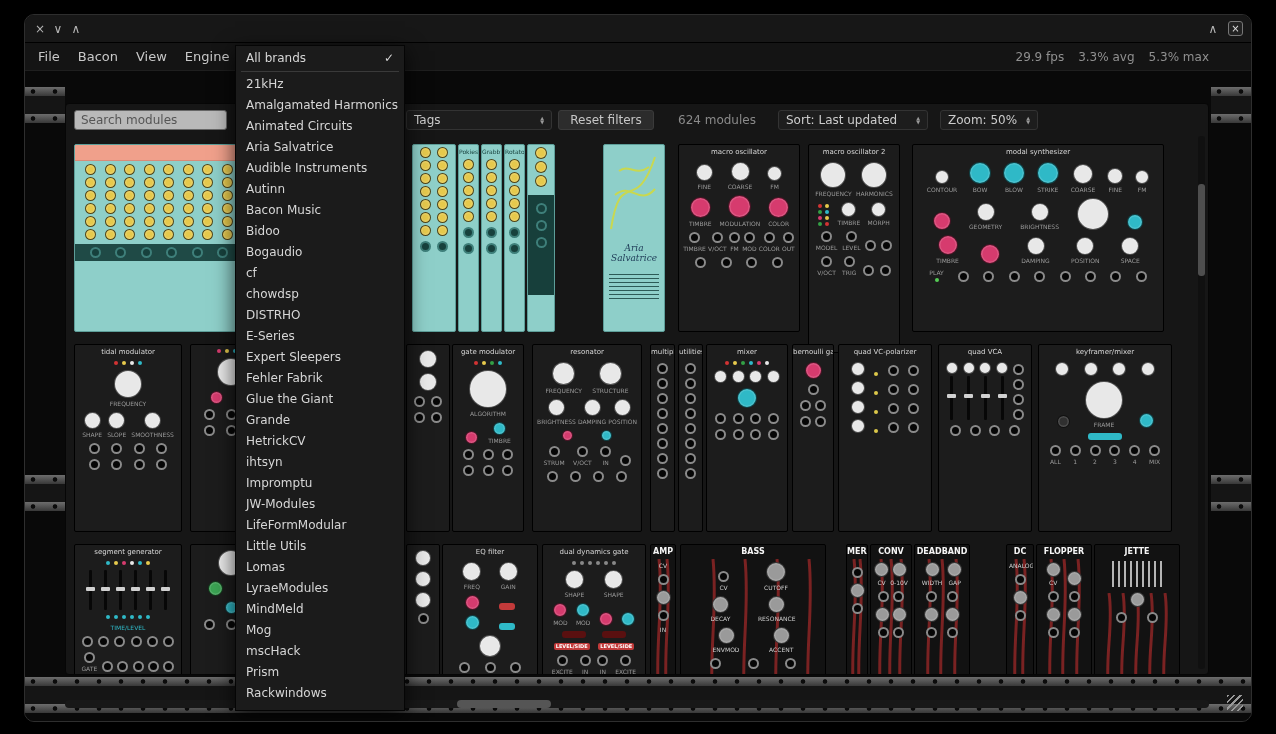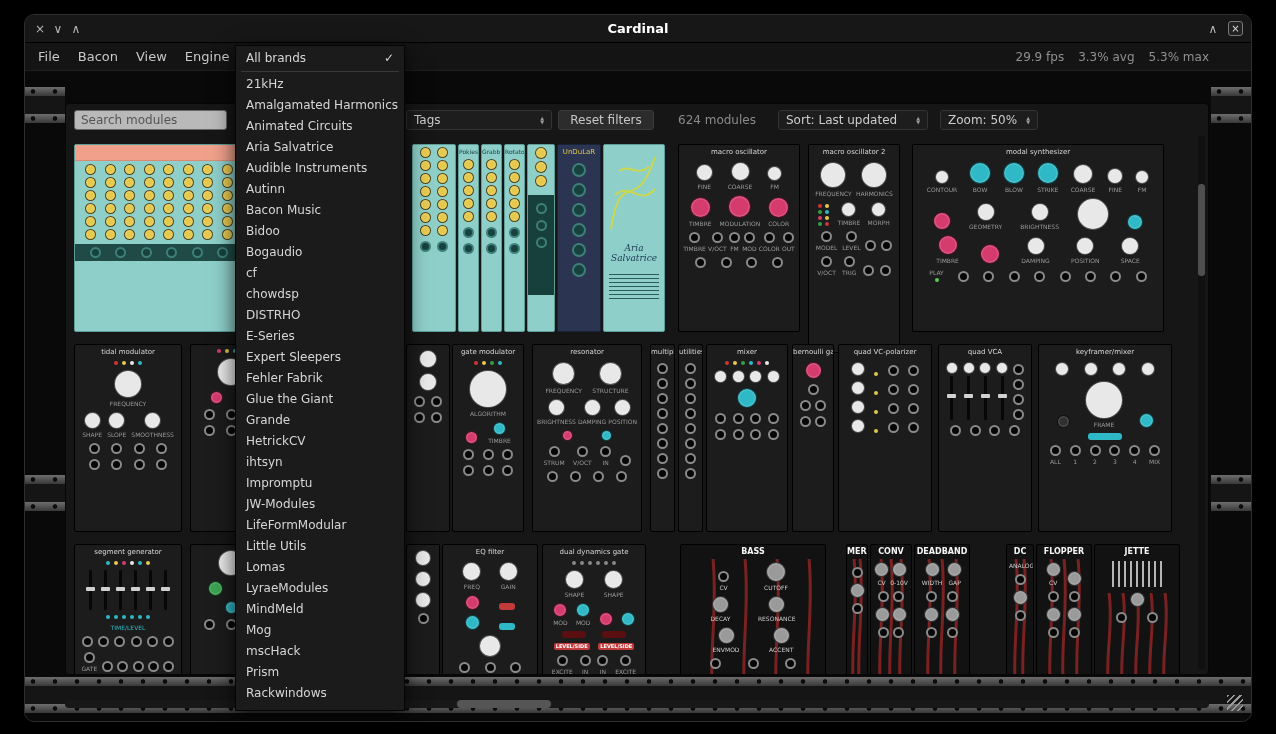--- a/index.html
+++ b/index.html
@@ -75,21 +75,20 @@
 </head>
 <body>
 
 <div class="window">
   <div class="titlebar">
     <div class="tb-left">
       <span class="tb-btn">×</span>
       <span class="tb-btn">∨</span>
       <span class="tb-btn">∧</span>
     </div>
-    <div class="tb-title">Cardinal</div>
     <div class="tb-right">
       <span class="tb-btn">∧</span>
       <span class="tb-box">×</span>
     </div>
   </div>
   <div class="menubar">
     <span id="menubar-items" style="display:flex">
         <span class="mb-item">File</span>
         <span class="mb-item">Bacon</span>
         <span class="mb-item">View</span>
@@ -370,53 +369,20 @@
                 <b class="port "></b>
               </span>
               <span class="kw">
                 <b class="port "></b>
               </span>
               <span class="kw">
                 <b class="port "></b>
               </span>
             </div>
           </div>
-          <div class="mod s-aria-navy ariamod" style="left: 491px; top: 40px; width: 44px; height: 188px;">
-            <div class="mtitle">UnDuLaR</div>
-            <div class="krow tight2">
-              <span class="kw">
-                <b class="port gold"></b>
-              </span>
-            </div>
-            <div class="krow tight2">
-              <span class="kw">
-                <b class="port gold"></b>
-              </span>
-            </div>
-            <div class="krow tight2">
-              <span class="kw">
-                <b class="port gold"></b>
-              </span>
-            </div>
-            <div class="krow tight2">
-              <span class="kw">
-                <b class="port gold"></b>
-              </span>
-            </div>
-            <div class="krow tight2">
-              <span class="kw">
-                <b class="port gold"></b>
-              </span>
-            </div>
-            <div class="krow tight2">
-              <span class="kw">
-                <b class="port gold"></b>
-              </span>
-            </div>
-          </div>
           <div class="mod s-aria-art ariamod" style="left: 537px; top: 40px; width: 62px; height: 188px;">
             <svg class="artsvg" width="58" height="92" viewBox="0 0 58 92">
               <path d="M6 82 C 16 18, 30 70, 50 10 M10 48 C 26 34, 34 60, 50 42 M14 24 C 24 16, 30 30, 44 20" stroke="#c9d84f" stroke-width="2" fill="none"></path>
             </svg>
             <div class="sig">Aria Salvatrice</div>
             <div class="textlines"></div>
           </div>
           <div class="mod s-braids" style="left: 612px; top: 40px; width: 122px; height: 188px;">
             <div class="mtitle">macro oscillator</div>
             <div class="krow ">
@@ -1452,20 +1418,48 @@
               <span class="kw">
                 <b class="port "></b>
                 <i class="kl">IN</i>
               </span>
               <span class="kw">
                 <b class="port "></b>
                 <i class="kl">EXCITE</i>
               </span>
             </div>
           </div>
+          <div class="mod s-aut autmod" style="left: 584px; top: 440px; width: 26px; height: 188px;">
+            <div class="mtitle">AMP</div>
+            <svg class="cbl" width="24" height="140">
+              <path d="M8 0 C 13 47, 3 93, 8 140" stroke="#7a2222" stroke-width="3" fill="none"></path>
+              <path d="M16 0 C 21 47, 11 93, 16 140" stroke="#7a2222" stroke-width="3" fill="none"></path>
+            </svg>
+            <div class="krow ">
+              <i class="kl">CV</i>
+            </div>
+            <div class="krow ">
+              <span class="kw">
+                <b class="port "></b>
+              </span>
+            </div>
+            <div class="krow ">
+              <span class="kw">
+                <b class="kb" style="width:15px;height:15px;background:#9a9a9a"></b>
+              </span>
+            </div>
+            <div class="krow ">
+              <span class="kw">
+                <b class="port "></b>
+              </span>
+            </div>
+            <div class="krow ">
+              <i class="kl">IN</i>
+            </div>
+          </div>
           <div class="mod s-aut-wide autmod" style="left: 614px; top: 440px; width: 146px; height: 188px;">
             <div class="mtitle">BASS</div>
             <svg class="cbl" width="160" height="150">
               <path d="M32 0 C 37 50, 27 100, 32 150" stroke="#7a2222" stroke-width="3" fill="none"></path>
               <path d="M64 0 C 69 50, 59 100, 64 150" stroke="#7a2222" stroke-width="3" fill="none"></path>
               <path d="M96 0 C 101 50, 91 100, 96 150" stroke="#7a2222" stroke-width="3" fill="none"></path>
               <path d="M128 0 C 133 50, 123 100, 128 150" stroke="#7a2222" stroke-width="3" fill="none"></path>
             </svg>
             <div class="krow ">
               <span class="kw">

